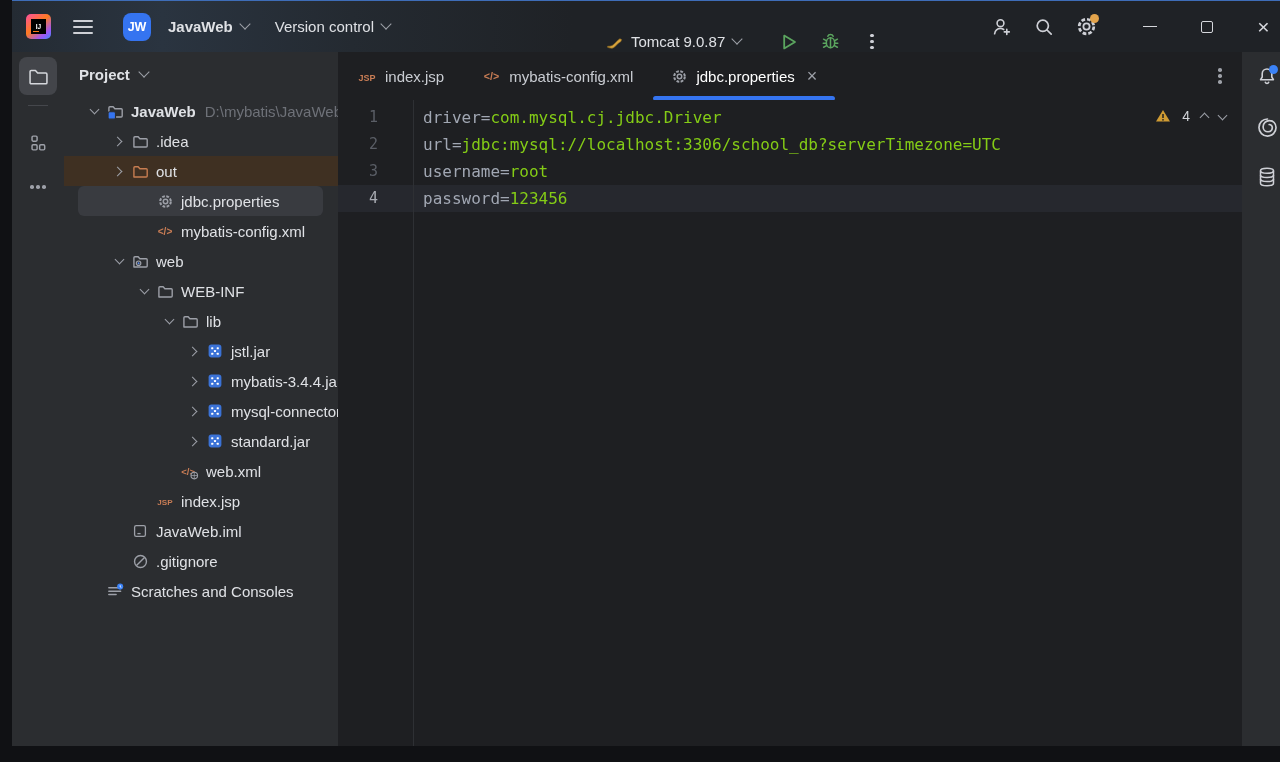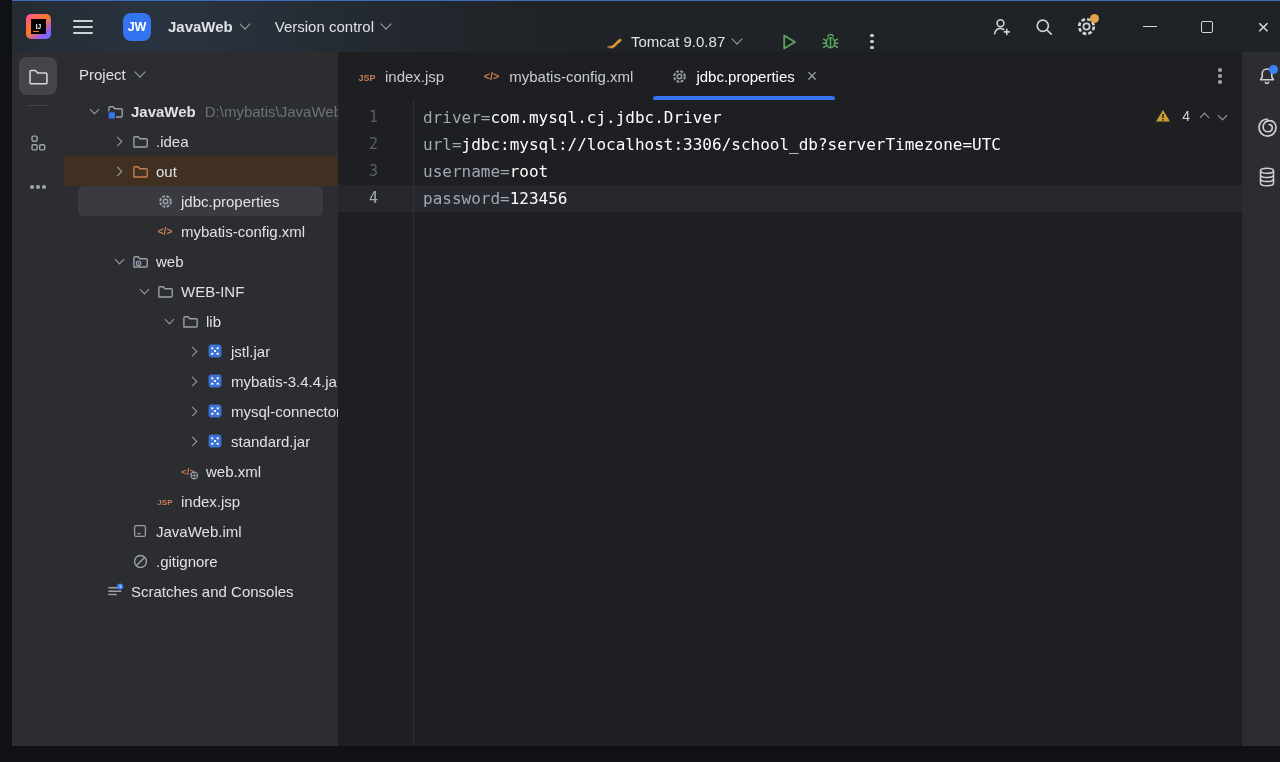--- a/index.html
+++ b/index.html
@@ -43,21 +43,21 @@
   
   .main{flex:1;display:flex;min-height:0;}
   .left-strip{flex:0 0 52px;background:#2B2D30;display:flex;flex-direction:column;align-items:center;padding-top:5px;}
   .strip-btn{width:38px;height:38px;border-radius:8px;display:flex;align-items:center;justify-content:center;cursor:pointer;position:relative;}
   .strip-btn.active{background:#43454A;}
   .strip-divider{width:20px;height:1px;background:#45474C;margin:10px 0 18px;}
   .hdots{width:3.5px;height:3.5px;border-radius:50%;background:#9DA0A8;box-shadow:-6px 0 0 #9DA0A8,6px 0 0 #9DA0A8;}
   
   .project-panel{flex:0 0 274px;background:#2B2D30;overflow:hidden;display:flex;flex-direction:column;}
   .panel-header{flex:0 0 44px;display:flex;align-items:center;padding-left:15px;gap:10px;cursor:pointer;}
-  .panel-title{color:#DFE1E5;font-size:15px;font-weight:400;}
+  .panel-title{color:#DFE1E5;font-size:15px;font-weight:700;}
   .tree{flex:1;overflow:hidden;}
   .tree-row{height:30px;display:flex;align-items:center;position:relative;z-index:0;white-space:nowrap;cursor:pointer;}
   .tree-row.selected::before{content:"";position:absolute;left:14px;right:15px;top:0;bottom:0;background:#393B40;border-radius:6px;z-index:-1;}
   .tree-row.excluded::before{content:"";position:absolute;left:0;right:0;top:0;bottom:0;background:#3F3022;z-index:-1;}
   .chev{width:24px;flex:0 0 24px;display:flex;justify-content:center;align-items:center;}
   .chev i{width:7px;height:7px;border-right:1.6px solid #9DA0A8;border-bottom:1.6px solid #9DA0A8;display:block;}
   .chev.down i{transform:rotate(45deg);margin-top:-3px;}
   .chev.right i{transform:rotate(-45deg);margin-left:-3px;}
   .chev.none i{visibility:hidden;}
   .tree-icon{width:18px;flex:0 0 18px;height:18px;margin-right:7px;display:flex;align-items:center;justify-content:center;}
@@ -73,21 +73,21 @@
   .tab-close{color:#9DA0A8;font-size:18px;line-height:1;margin-left:4px;}
   .tabbar-more{margin-left:auto;width:44px;display:flex;align-items:center;justify-content:center;cursor:pointer;}
   .tabbar-more .vdots{background:#9DA0A8;box-shadow:0 -6px 0 #9DA0A8,0 6px 0 #9DA0A8;}
   .editor-body{flex:1;position:relative;font-family:"DejaVu Sans Mono",monospace;padding-top:4px;}
   .gutter-line{position:absolute;left:75px;top:0;bottom:0;width:1px;background:#2E3034;}
   .code-line{display:flex;height:27px;line-height:27px;font-size:16px;}
   .code-line.current{background:#26282E;}
   .ln{width:75px;flex:0 0 75px;text-align:right;padding-right:35px;color:#5A5E66;font-size:15px;cursor:pointer;}
   .current .ln{color:#A8ABB2;}
   .code{padding-left:10px;white-space:pre;}
-  .k{color:#A1A7B3;}.sep{color:#A1A7B3;}.v{color:#ffffff;}
+  .k{color:#A1A7B3;}.sep{color:#A1A7B3;}.v{color:#84cc16;}
   .inspections{position:absolute;top:8px;right:16px;display:flex;align-items:center;gap:11px;}
   .insp-count{color:#D1D3D8;font-size:14px;font-family:"Liberation Sans",sans-serif;}
   .ichev{width:7px;height:7px;border-right:1.6px solid #9DA0A8;border-bottom:1.6px solid #9DA0A8;display:block;cursor:pointer;}
   .ichev.up{transform:rotate(-135deg);margin-top:3px;}
   .ichev.dn{transform:rotate(45deg);margin-top:-2px;}
   
   .right-strip{flex:0 0 50px;background:#2B2D30;display:flex;flex-direction:column;align-items:center;padding-top:6px;gap:12px;}
 </style>
 </head>
 <body>

